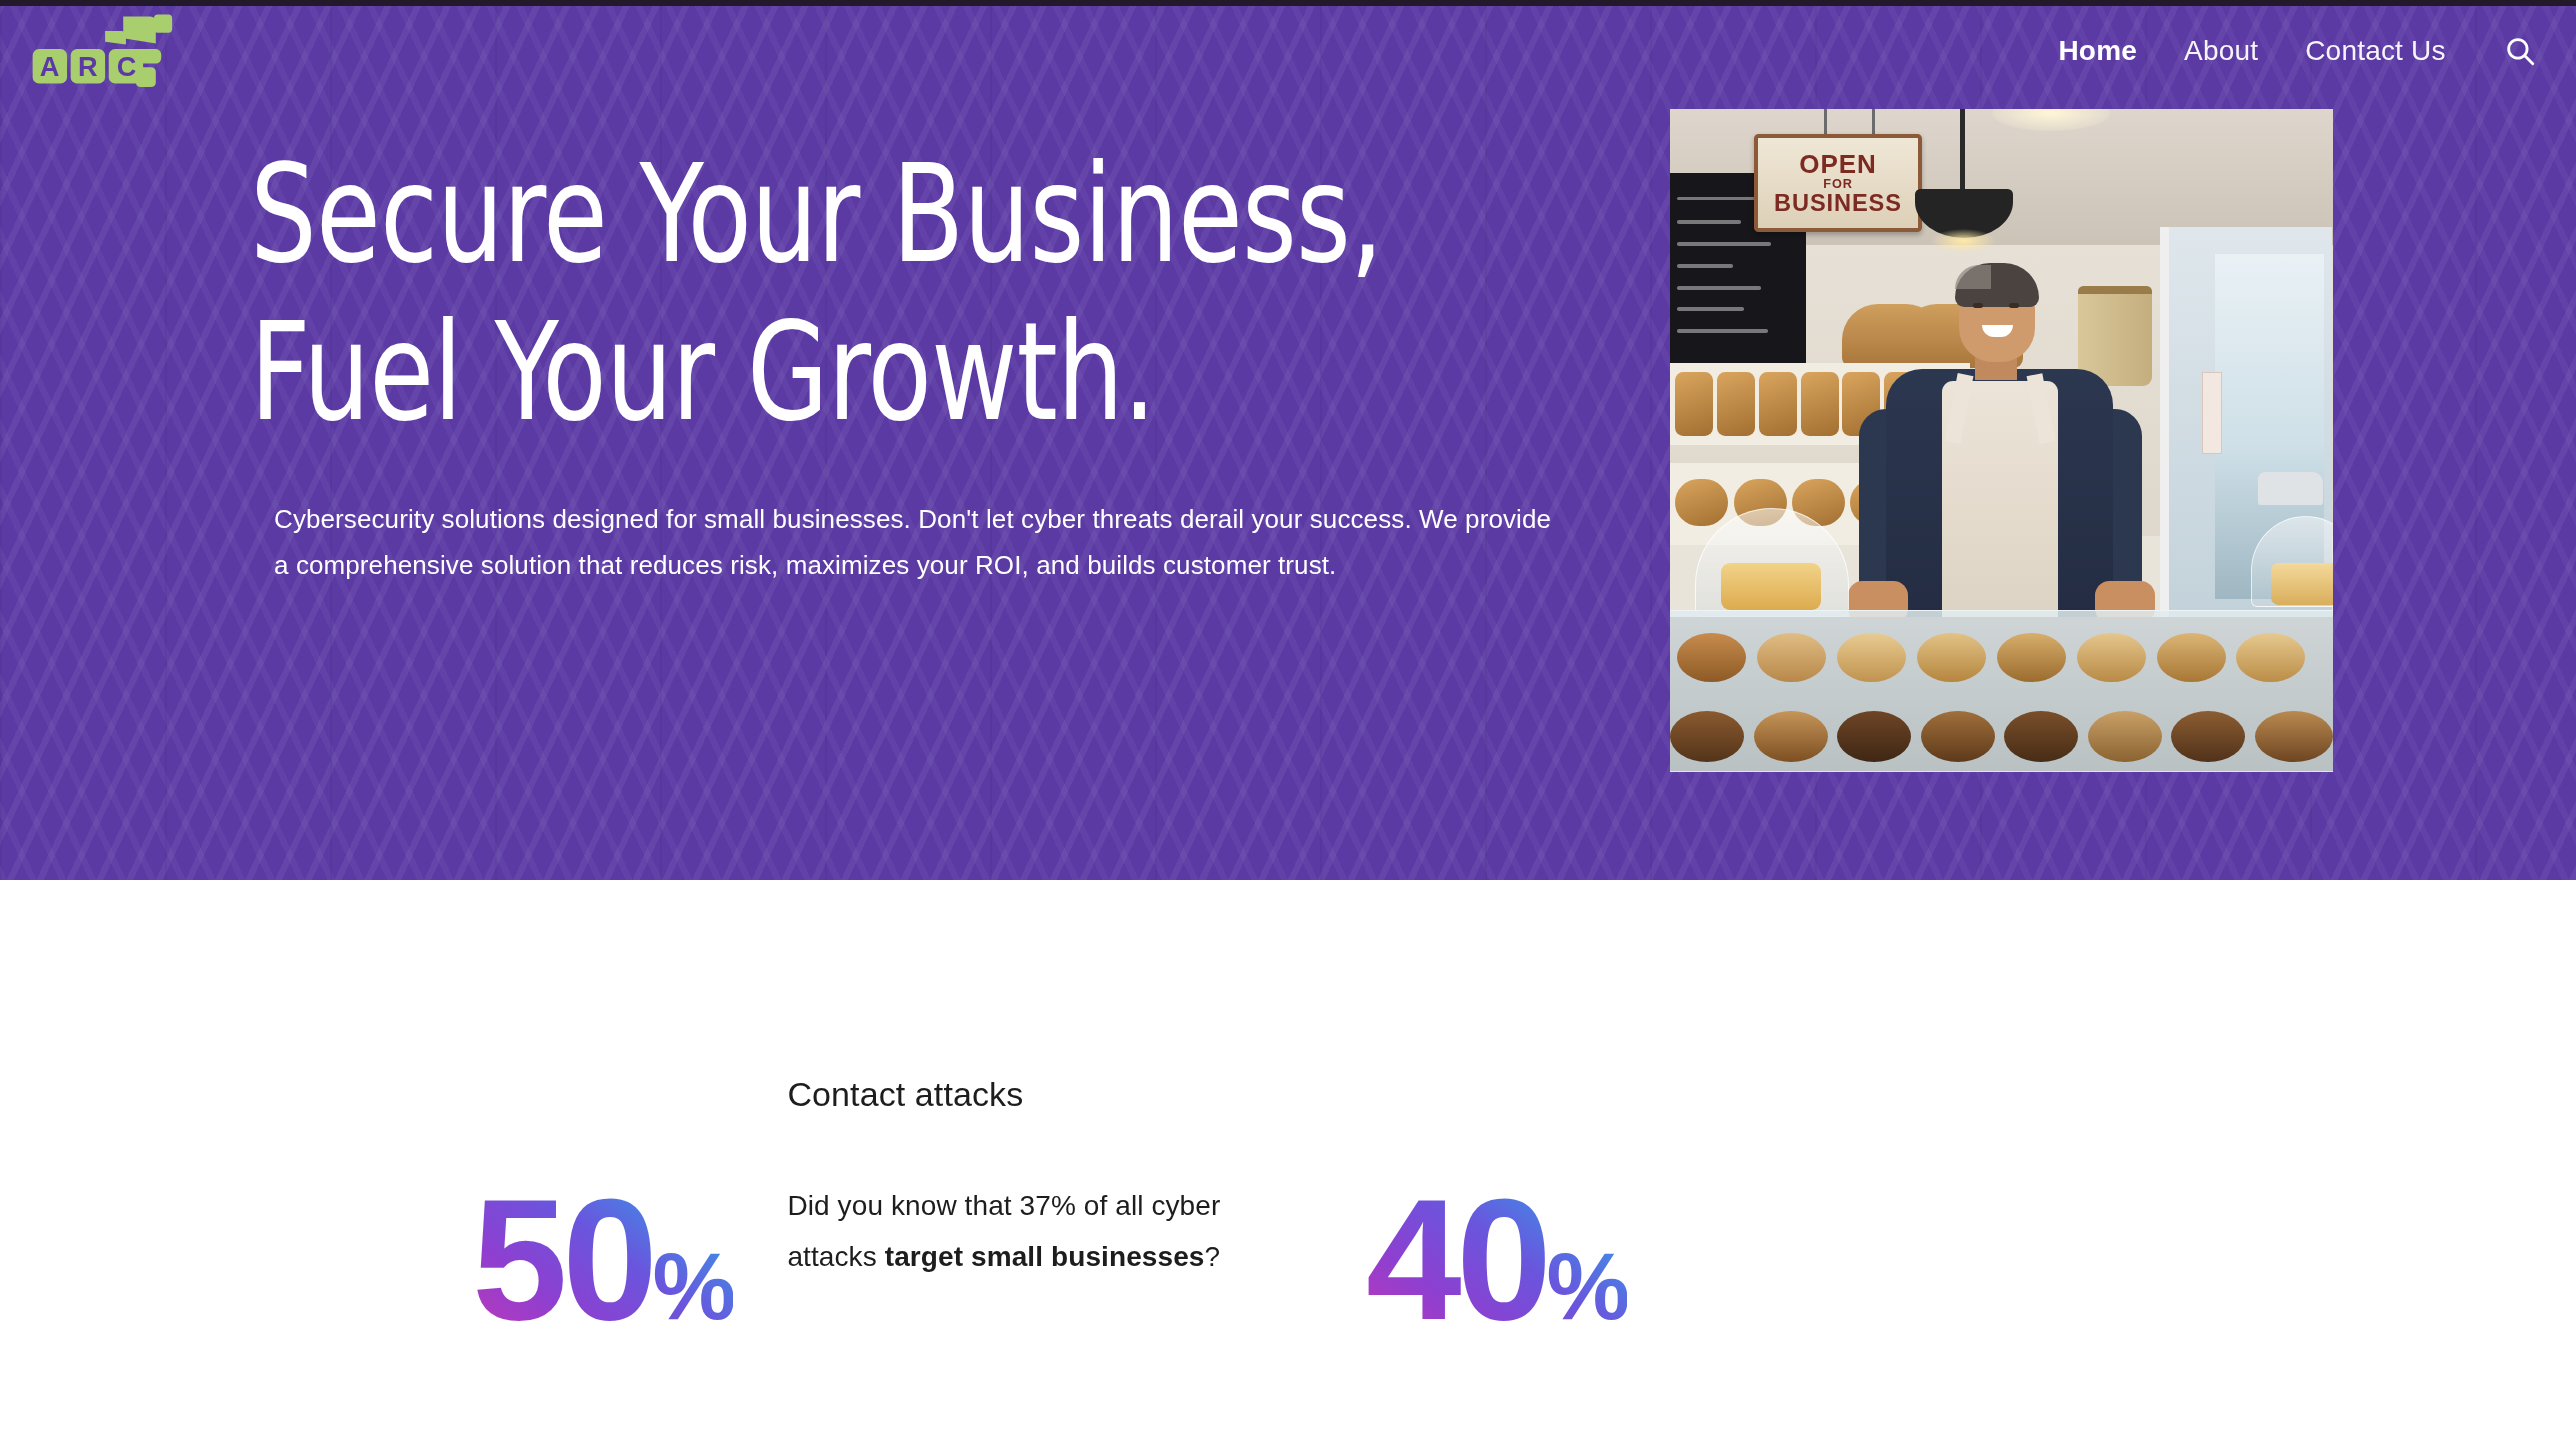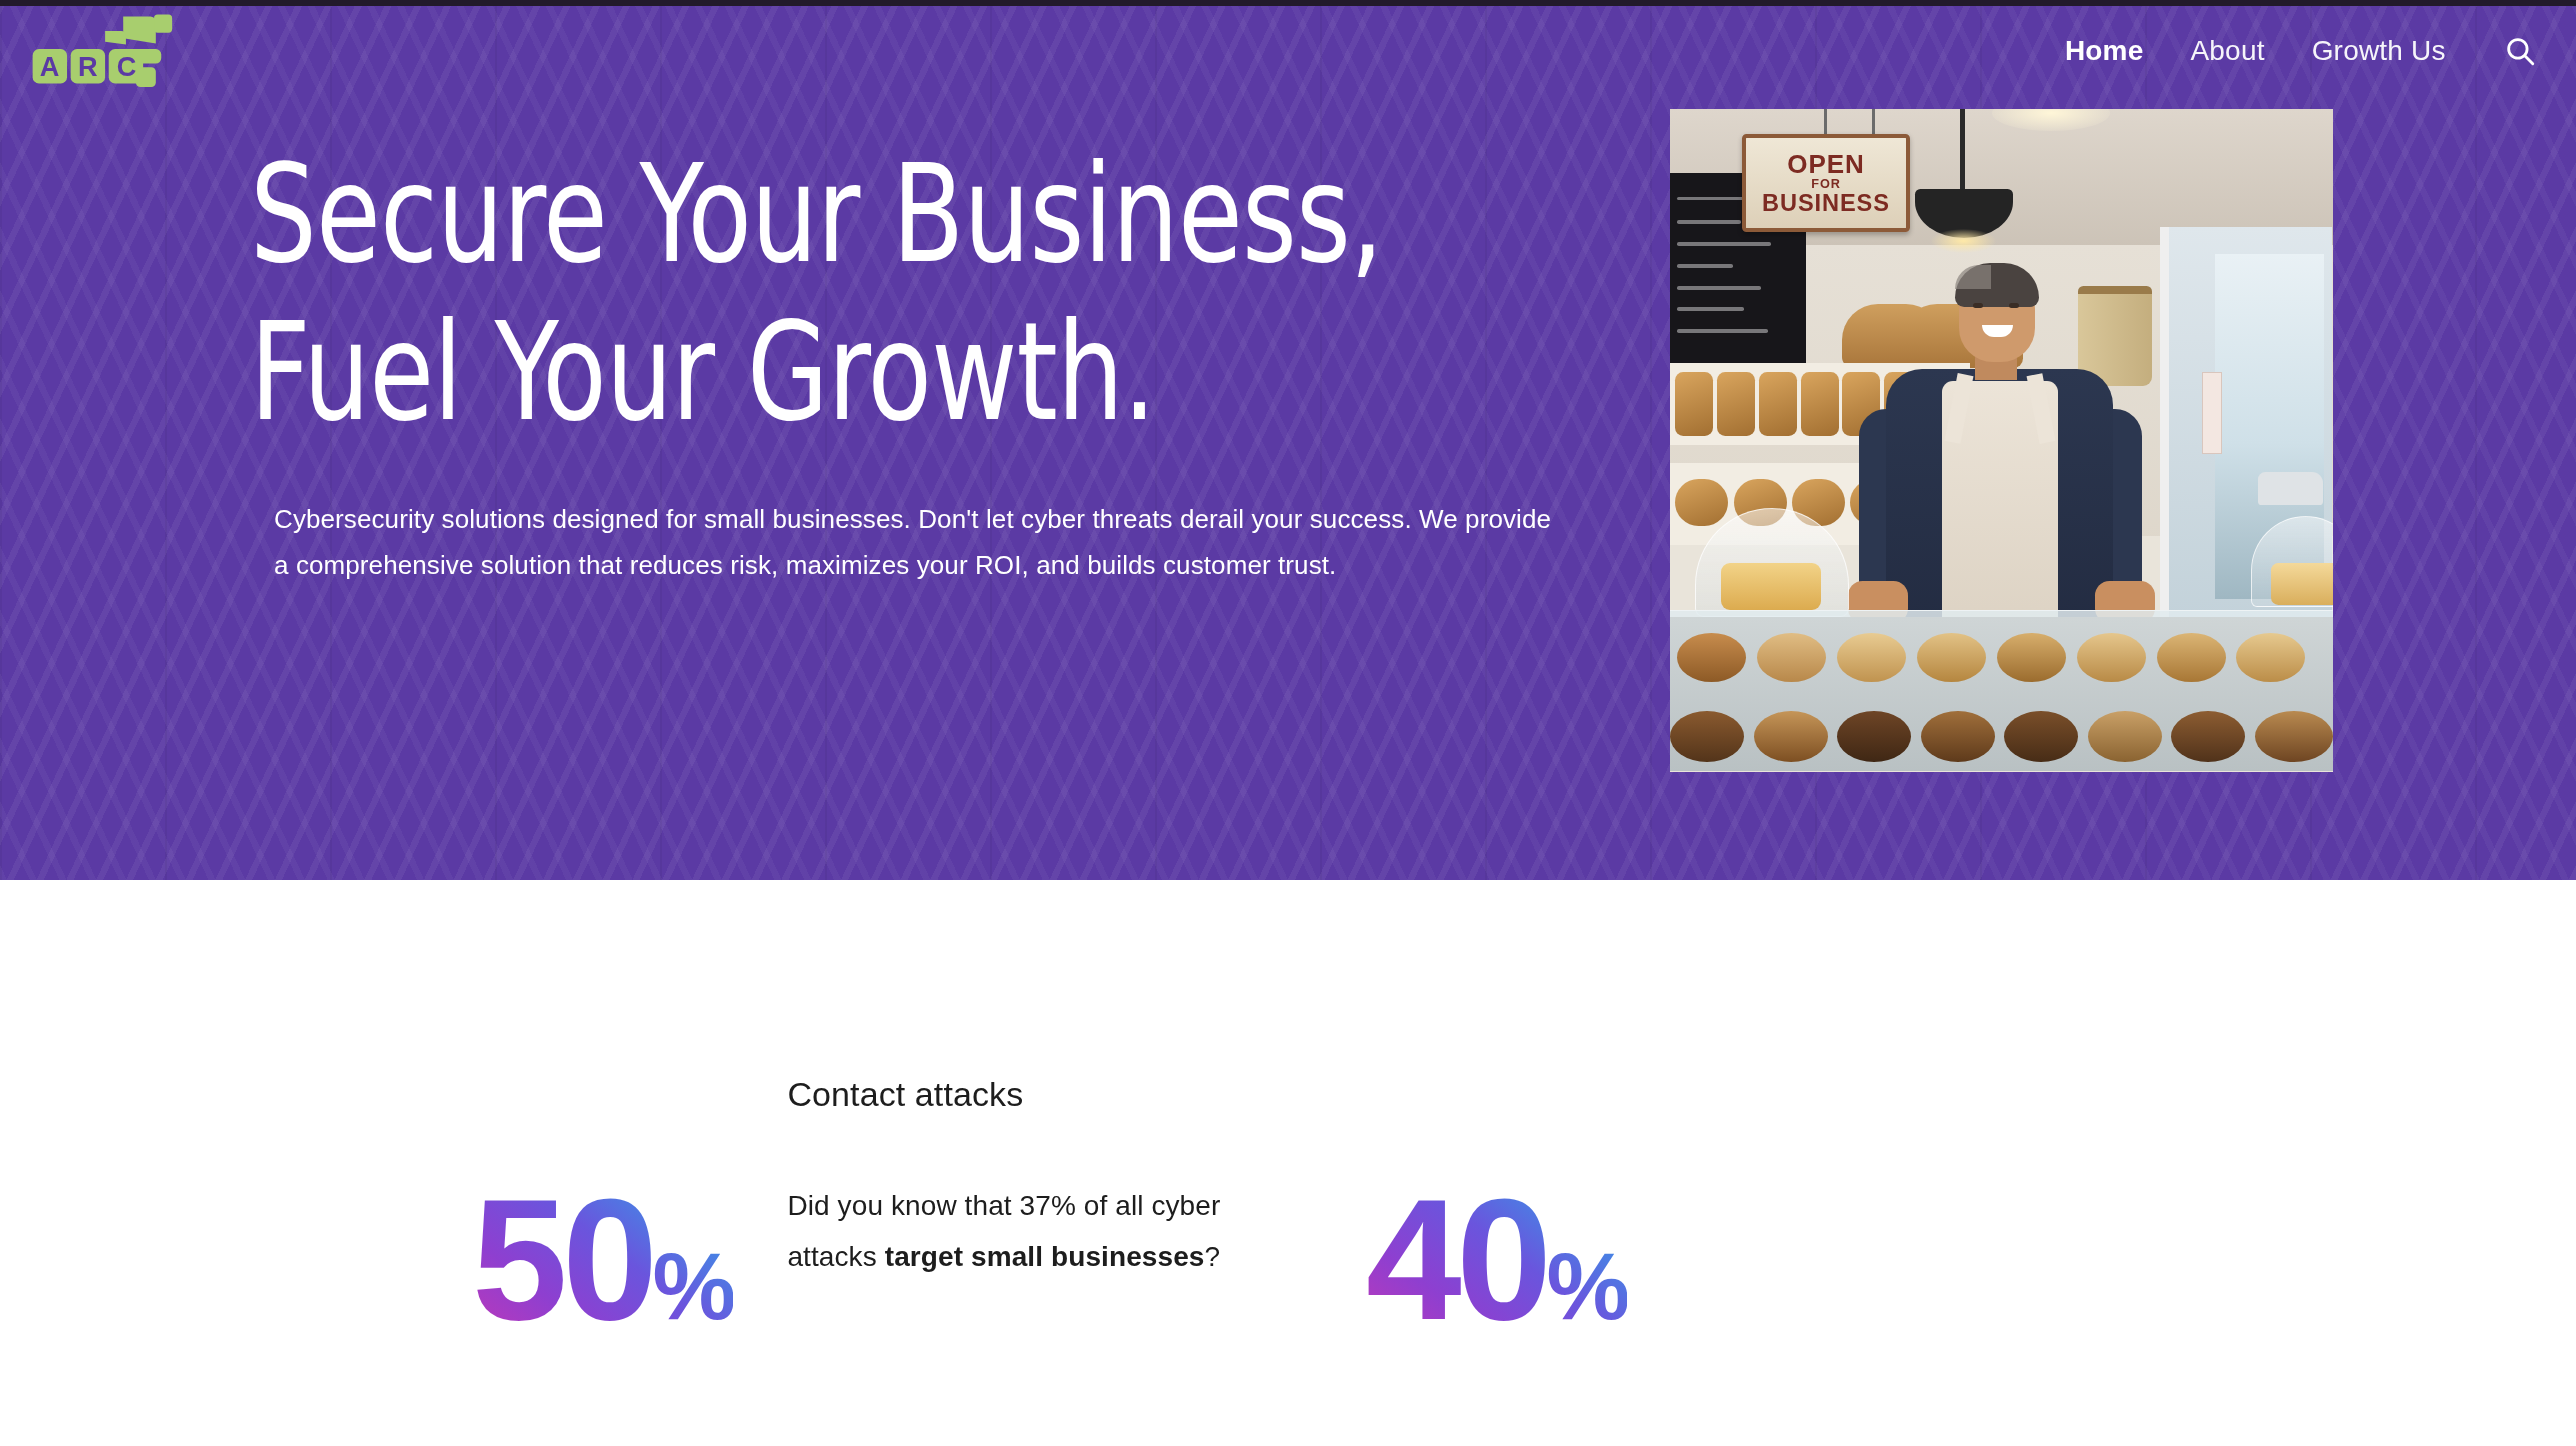--- a/index.html
+++ b/index.html
@@ -79,21 +79,21 @@
   .hp { position:absolute; }
   
   .hp-ceiling { left:0; top:0; width:663px; height:145px; background:linear-gradient(#ded6cc,#cbc2b6); }
   .hp-wall { left:0; top:136px; width:663px; height:309px; background:linear-gradient(#e6e0d6,#ded7cb); }
   .hp-floorarea { left:0; top:427px; width:663px; height:236px; background:#e9e4da; }
   
   .hp-chalk { left:0px; top:64px; width:136px; height:191px; background:#17161a; }
   .hp-chalk .ln { position:absolute; left:7.3px; height:3.6px; background:rgba(255,255,255,.42); border-radius:1.8px; }
   
   .hp-sign {
-    left:72px; top:25.4px; width:168px; height:98px;
+    left:84px; top:25.4px; width:168px; height:98px;
     background:linear-gradient(#efe7d6,#ddd0b8);
     border:4.5px solid #8c5a38; border-radius:4.5px;
     display:flex; flex-direction:column; align-items:center; justify-content:center;
     box-shadow:0 2.7px 5.4px rgba(0,0,0,.25);
   }
   .hp-sign span { color:#7d2b22; font-weight:700; line-height:1.05; letter-spacing:0.9px; }
   .s1 { font-size:26px; } .s2 { font-size:12.7px; } .s3 { font-size:23.6px; }
   .hp-chain { left:154px; top:0px; width:2.7px; height:27px; background:#6b6b6b; }
   .hp-chain2 { left:202px; top:0px; width:2.7px; height:27px; background:#6b6b6b; }
   
@@ -208,21 +208,21 @@
           <text x="12" y="72">A</text>
           <text x="54" y="72">R</text>
           <text x="97" y="72">C</text>
         </g>
       </svg>
     </a>
 
     <nav class="nav">
       <a href="#" class="active">Home</a>
       <a href="#">About</a>
-      <a href="#">Growth Us</a>
+      <a href="#">Contact Us</a>
       <span class="search-btn">
         <svg width="34" height="34" viewBox="0 0 24 24" fill="none" stroke="#ffffff" stroke-width="2" stroke-linecap="round">
           <circle cx="10.5" cy="10.5" r="6.5"></circle>
           <line x1="15.4" y1="15.4" x2="21" y2="21"></line>
         </svg>
       </span>
     </nav>
 
     <div class="hero-copy">
       <h1 class="hero-title">Secure Your Business, Fuel Your Growth.</h1>

